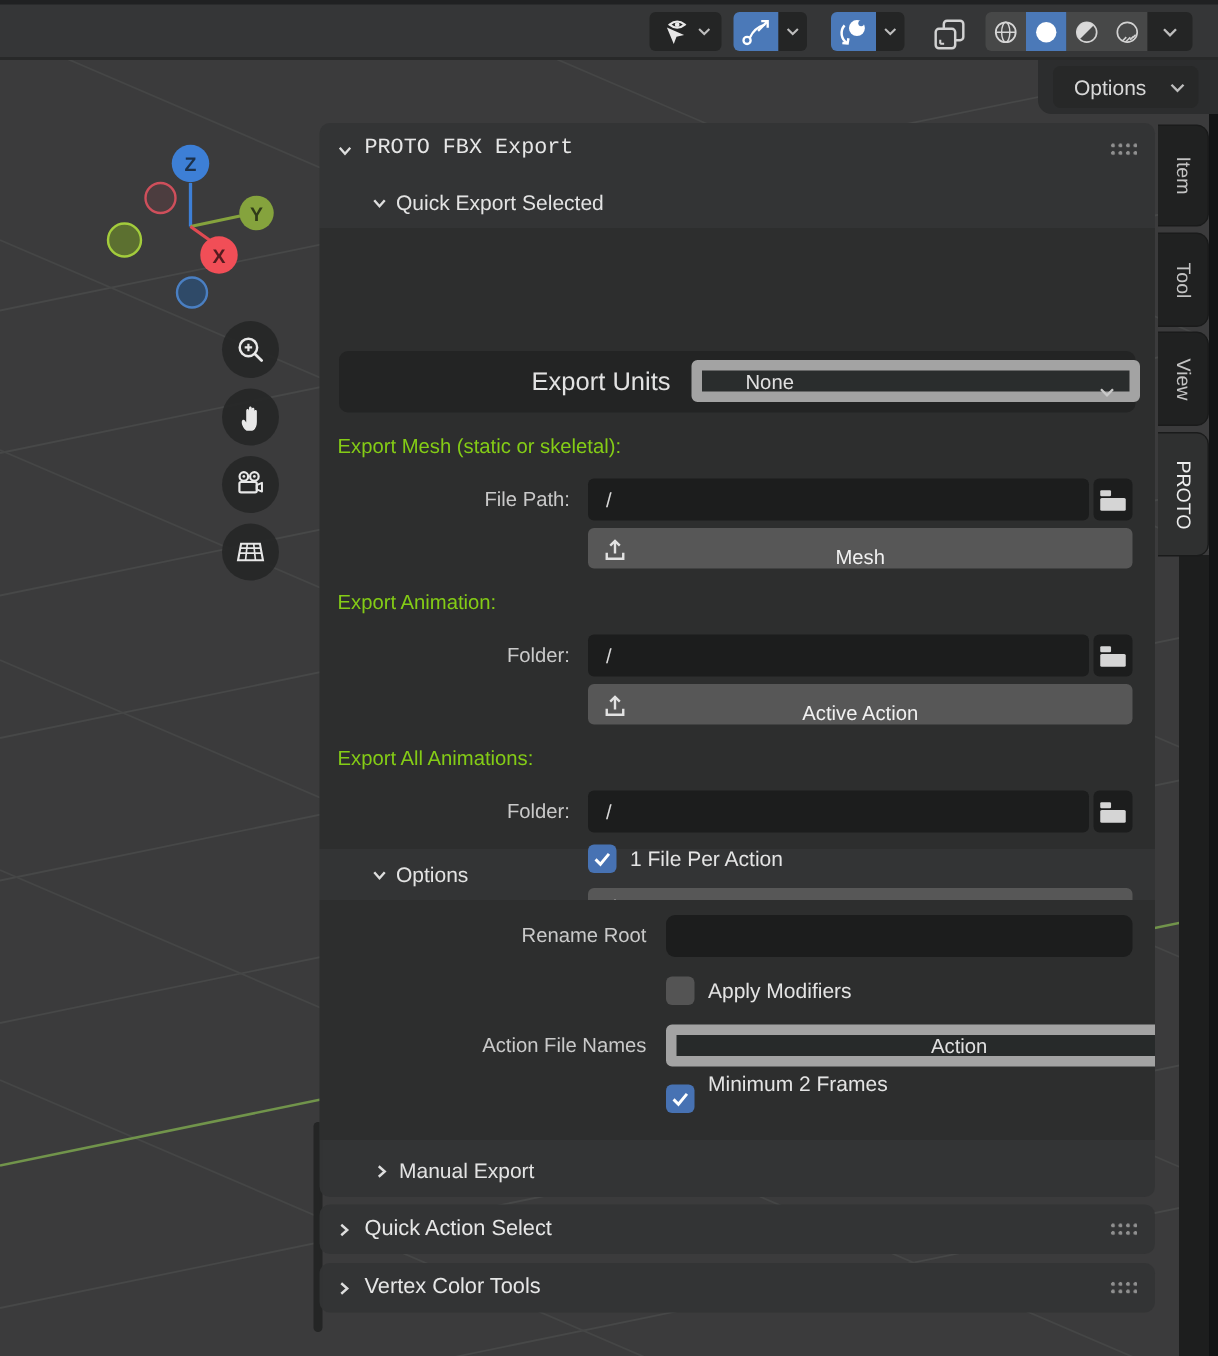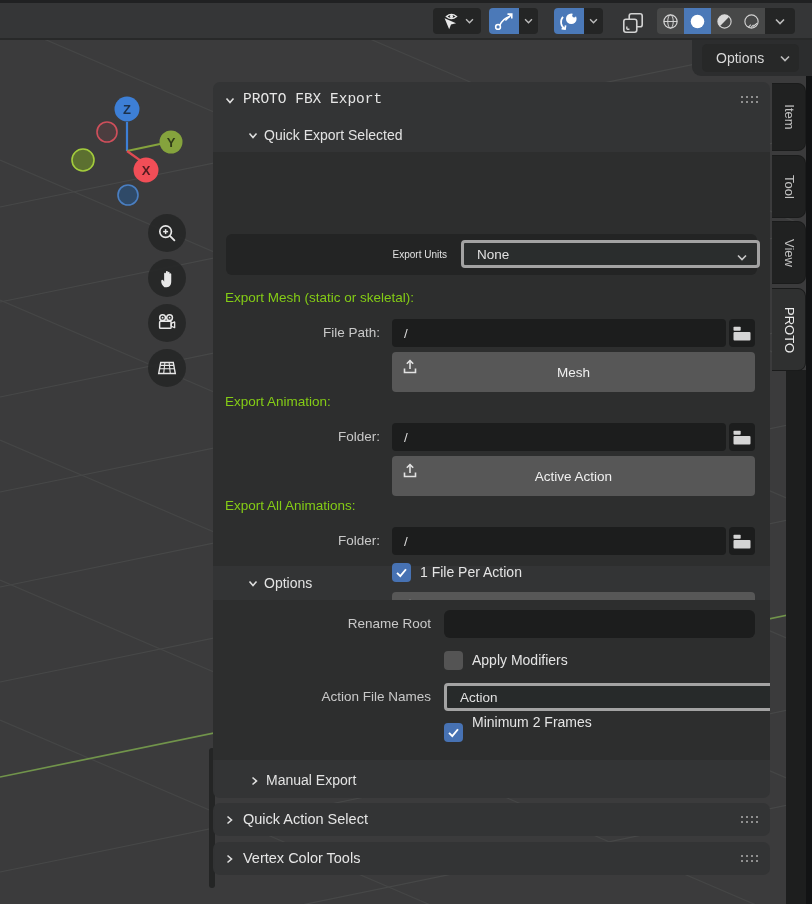--- a/index.html
+++ b/index.html
@@ -68,26 +68,26 @@
   .row-label-o{position:absolute; left:12px; width:206px; text-align:right;
     font-size:13.5px; color:#c9c9c9;}
 
   .tfield{
     position:absolute; height:28px; background:#1c1d1d; border:none; outline:none;
     border-radius:4px; color:#d9d9d9; font-size:13.5px; padding:0 0 0 12px; margin:0;
     font-family:"Liberation Sans", sans-serif; box-sizing:border-box;
   }
   .browse-btn{position:absolute; width:26px; height:28px; background:#1c1d1d; border-radius:4px;
     display:flex; align-items:center; justify-content:center;}
-  .gbtn{position:absolute; height:40px; background:#575757; border-radius:4px;
-    display:flex; align-items:center; justify-content:center;}
+  .gbtn{position:absolute; height:27px; background:#575757; border-radius:4px;
+    display:flex; align-items:flex-end; justify-content:center;}
   .gbtn .blabel{font-size:13.5px; color:#f0f0f0;}
   .gbtn svg{position:absolute; left:9px; top:4.5px;}
-  .drop{position:absolute; height:28px; background:#2a2d2d; border:3px solid #a3a3a3;
-    border-radius:4px; box-sizing:border-box; display:flex; align-items:center;}
+  .drop{position:absolute; height:28px; background:#2a2d2d; border:7px solid #a3a3a3;
+    border-radius:4px; box-sizing:border-box; display:flex; align-items:center;padding-left:16px;}
   .drop .dval{margin-left:13px; font-size:13.5px; color:#e0e0e0;}
   .drop svg{position:absolute; right:10px; top:11px;}
   .cb{position:absolute; width:19px; height:19px; border-radius:4px;}
   .cb.on{background:#4772b3;}
   .cb.off{background:#545454;}
   .cb svg{position:absolute; left:2px; top:3px;}
   .cb-label{position:absolute; font-size:14px; color:#e4e4e4; line-height:19px;}
 
   .units-box{position:absolute; left:13px; top:82px; width:531px; height:41px;
     background:#232424; border-radius:6px;}
@@ -296,21 +296,21 @@
   <div class="panel-header-row" style="top:36px; height:34px;">
     <svg class="abs" style="left:34px; top:12px;" width="12" height="11" viewBox="0 0 11 11">
       <polyline points="2,3.5 5.5,7.5 9,3.5" fill="none" stroke="#dedede" stroke-width="1.6"></polyline>
     </svg>
     <div class="abs sub-title" style="left:51px; top:9px;">Quick Export Selected</div>
   </div>
 
   <div class="content-band" style="top:70px; height:414px;">
 
     <div class="units-box">
-      <div class="abs" style="left:0; top:0; width:221px; height:41px; line-height:41px; text-align:right; font-size:10px; color:#e2e2e2;">Export Units</div>
+      <div class="abs" style="left:0; top:0; width:221px; height:41px; line-height:41px; text-align:right; font-size:17px; color:#e2e2e2;">Export Units</div>
       <div class="drop" style="left:235px; top:6px; width:299px;">
         <span class="dval">None</span>
         <svg width="10" height="7" viewBox="0 0 10 7">
           <polyline points="1,1.5 5,5.5 9,1.5" fill="none" stroke="#c9c9c9" stroke-width="1.6"></polyline>
         </svg>
       </div>
     </div>
 
     <div class="sec-label" style="top:138px;">Export Mesh (static or skeletal):</div>
 
@@ -388,21 +388,21 @@
   </div>
 
   <div class="content-band" style="top:518px; height:160px;">
     <div class="row-label-o" style="top:16px;">Rename Root</div>
     <input class="tfield" style="left: 231px; top: 10px; width: 311px; border-radius: 6px;" value="">
 
     <div class="cb off" style="left:231px; top:51px;"></div>
     <div class="cb-label" style="left:259px; top:51px;">Apply Modifiers</div>
 
     <div class="row-label-o" style="top:89px;">Action File Names</div>
-    <div class="drop" style="left:231px; top:83px; width:362px; background:#272a2a;">
+    <div class="drop" style="left:231px; top:83px; width:362px; background:#272a2a;justify-content:center;">
       <span class="dval">Action</span>
       <svg width="10" height="7" viewBox="0 0 10 7">
         <polyline points="1,1.5 5,5.5 9,1.5" fill="none" stroke="#c9c9c9" stroke-width="1.6"></polyline>
       </svg>
     </div>
 
     <div class="cb on" style="left:231px; top:123px;">
       <svg width="15" height="13" viewBox="0 0 18 16">
         <polyline points="3.5,8.5 7.5,12.5 14.5,4" fill="none" stroke="#ffffff" stroke-width="2.4"></polyline>
       </svg>

